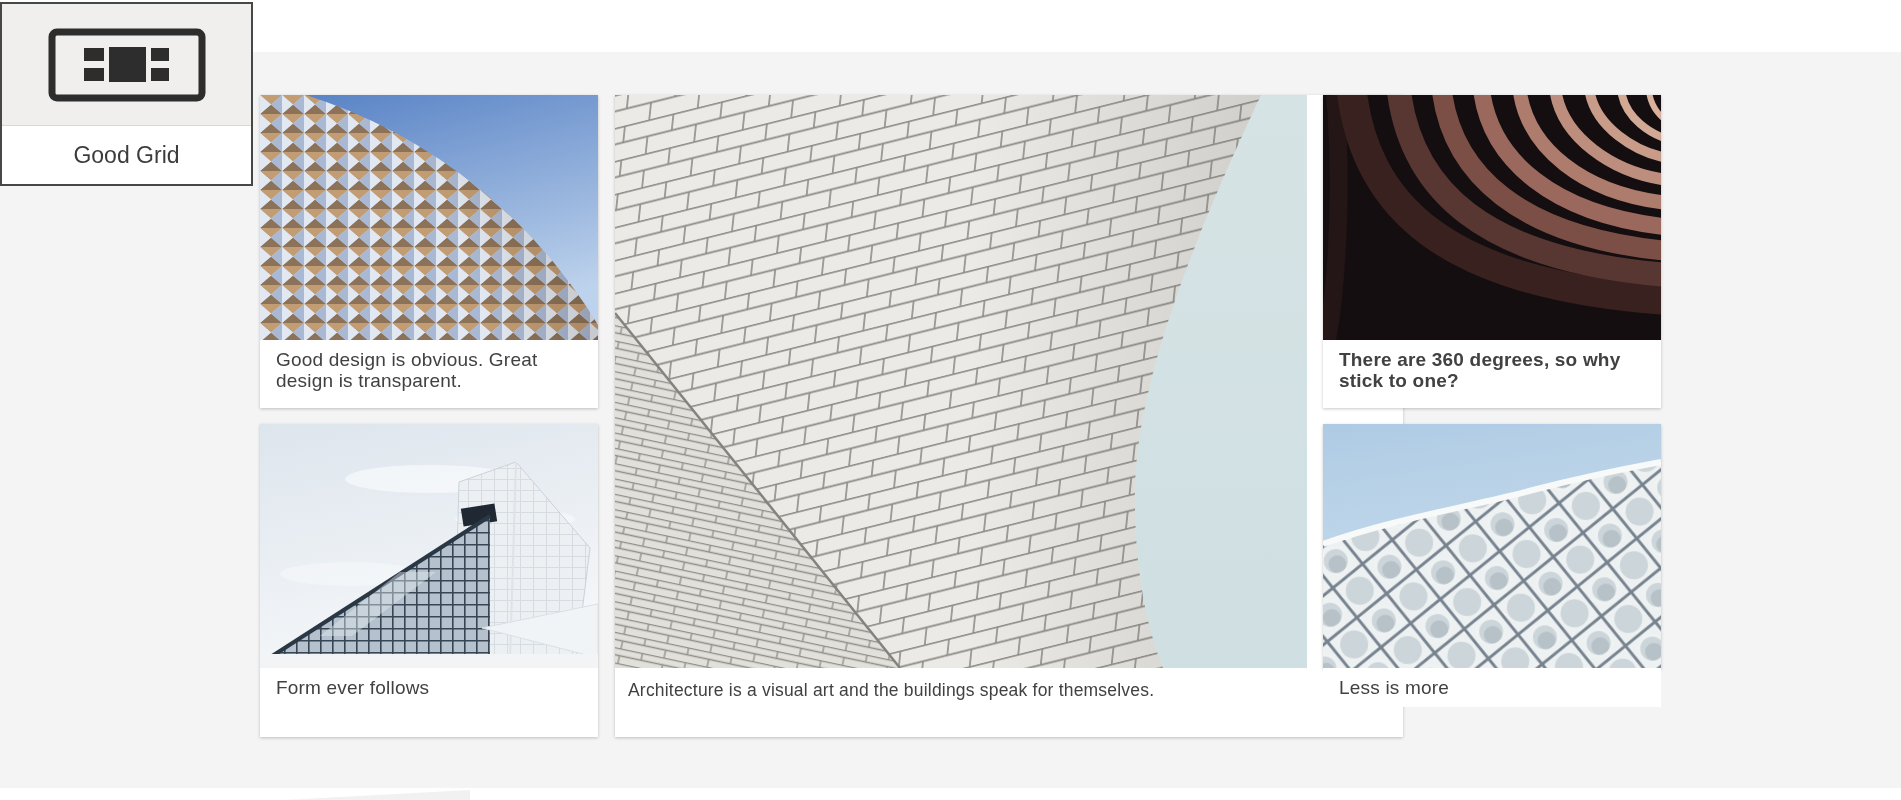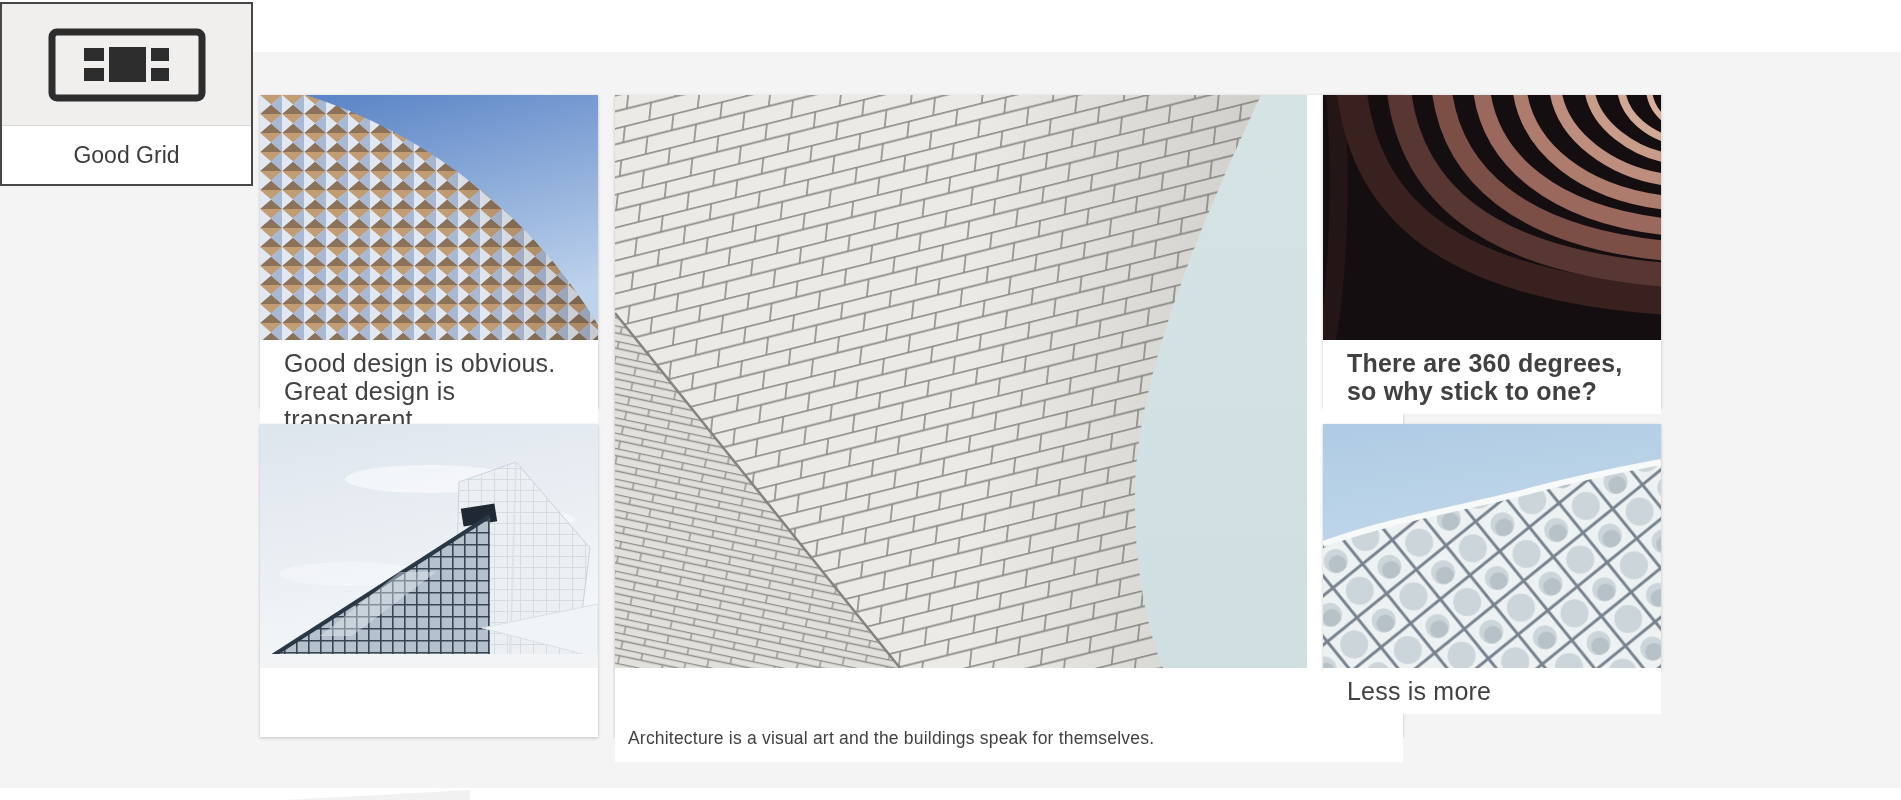--- a/index.html
+++ b/index.html
@@ -40,26 +40,26 @@
   
   .card{
     position:absolute;margin:0;background:#ffffff;
     box-shadow:0 1px 3px rgba(0,0,0,.22);
     display:flex;flex-direction:column;
   }
   .photo{flex:0 0 auto;overflow:hidden;line-height:0;}
   .photo svg{display:block;}
   .caption{
     flex:1 1 auto;background:#ffffff;color:#414141;
-    padding:9px 24px;font-size:25px;line-height:1.12;letter-spacing:.2px;
+    padding:9px 16px;font-size:19px;line-height:1.12;letter-spacing:.2px;
     box-sizing:border-box;
   }
   .caption--wide{font-size:17.5px;padding:13px 13px;}
   #card-1{left:260px;top:95px;width:338px;height:313px;}
-  #card-2{left:615px;top:95px;width:788px;height:642px;gap:48px;}
+  #card-2{left:615px;top:95px;width:788px;height:642px;}
   #card-3{left:1323px;top:95px;width:338px;height:313px;font-weight:bold;}
   #card-4{left:260px;top:424px;width:338px;height:313px;}
   #card-5{left:1323px;top:424px;width:338px;height:245px;}
   #card-1 .photo{height:245px;}
   #card-2 .photo{height:573px;}
   #card-3 .photo{height:245px;}
   #card-4 .photo{height:244px;}
   #card-5 .photo{height:244px;}
 </style>
 </head>
@@ -187,20 +187,21 @@
       <path d="M194,236 L199,58 L256,38 L330,124 L316,236 Z" fill="url(#p-panel)" stroke="#c9d2da" stroke-width="1"></path>
       <path d="M256,38 L250,236" stroke="#dde3e8" stroke-width="2" fill="none"></path>
       <rect x="202" y="82" width="34" height="18" fill="#1f2833" transform="rotate(-9 219 91)"></rect>
       <path d="M6,236 L230,92 L230,236 Z" fill="url(#p-glass)"></path>
       <path d="M6,236 L230,92" stroke="#2a3745" stroke-width="4" fill="none"></path>
       <path d="M60,212 L140,148 L176,148 L92,212 Z" fill="#dfe8ee" opacity="0.45"></path>
       <path d="M222,204 L338,180 L338,234 Z" fill="#f1f4f6" stroke="#d8dfe5" stroke-width="1"></path>
       <rect x="0" y="230" width="338" height="14" fill="#f2f4f6"></rect>
     </svg>
   </div>
+  <figcaption class="caption">Form ever follows</figcaption>
 </figure>
 
 <figure class="card" id="card-5">
   <div class="photo">
     <svg width="338" height="244" viewBox="0 0 338 244" preserveAspectRatio="none">
       <defs>
         <linearGradient id="g-sky5" x1="0" y1="0" x2="0.2" y2="1">
           <stop offset="0" stop-color="#aecbe4"></stop>
             <stop offset="1" stop-color="#cfe0ee"></stop>
         </linearGradient>

